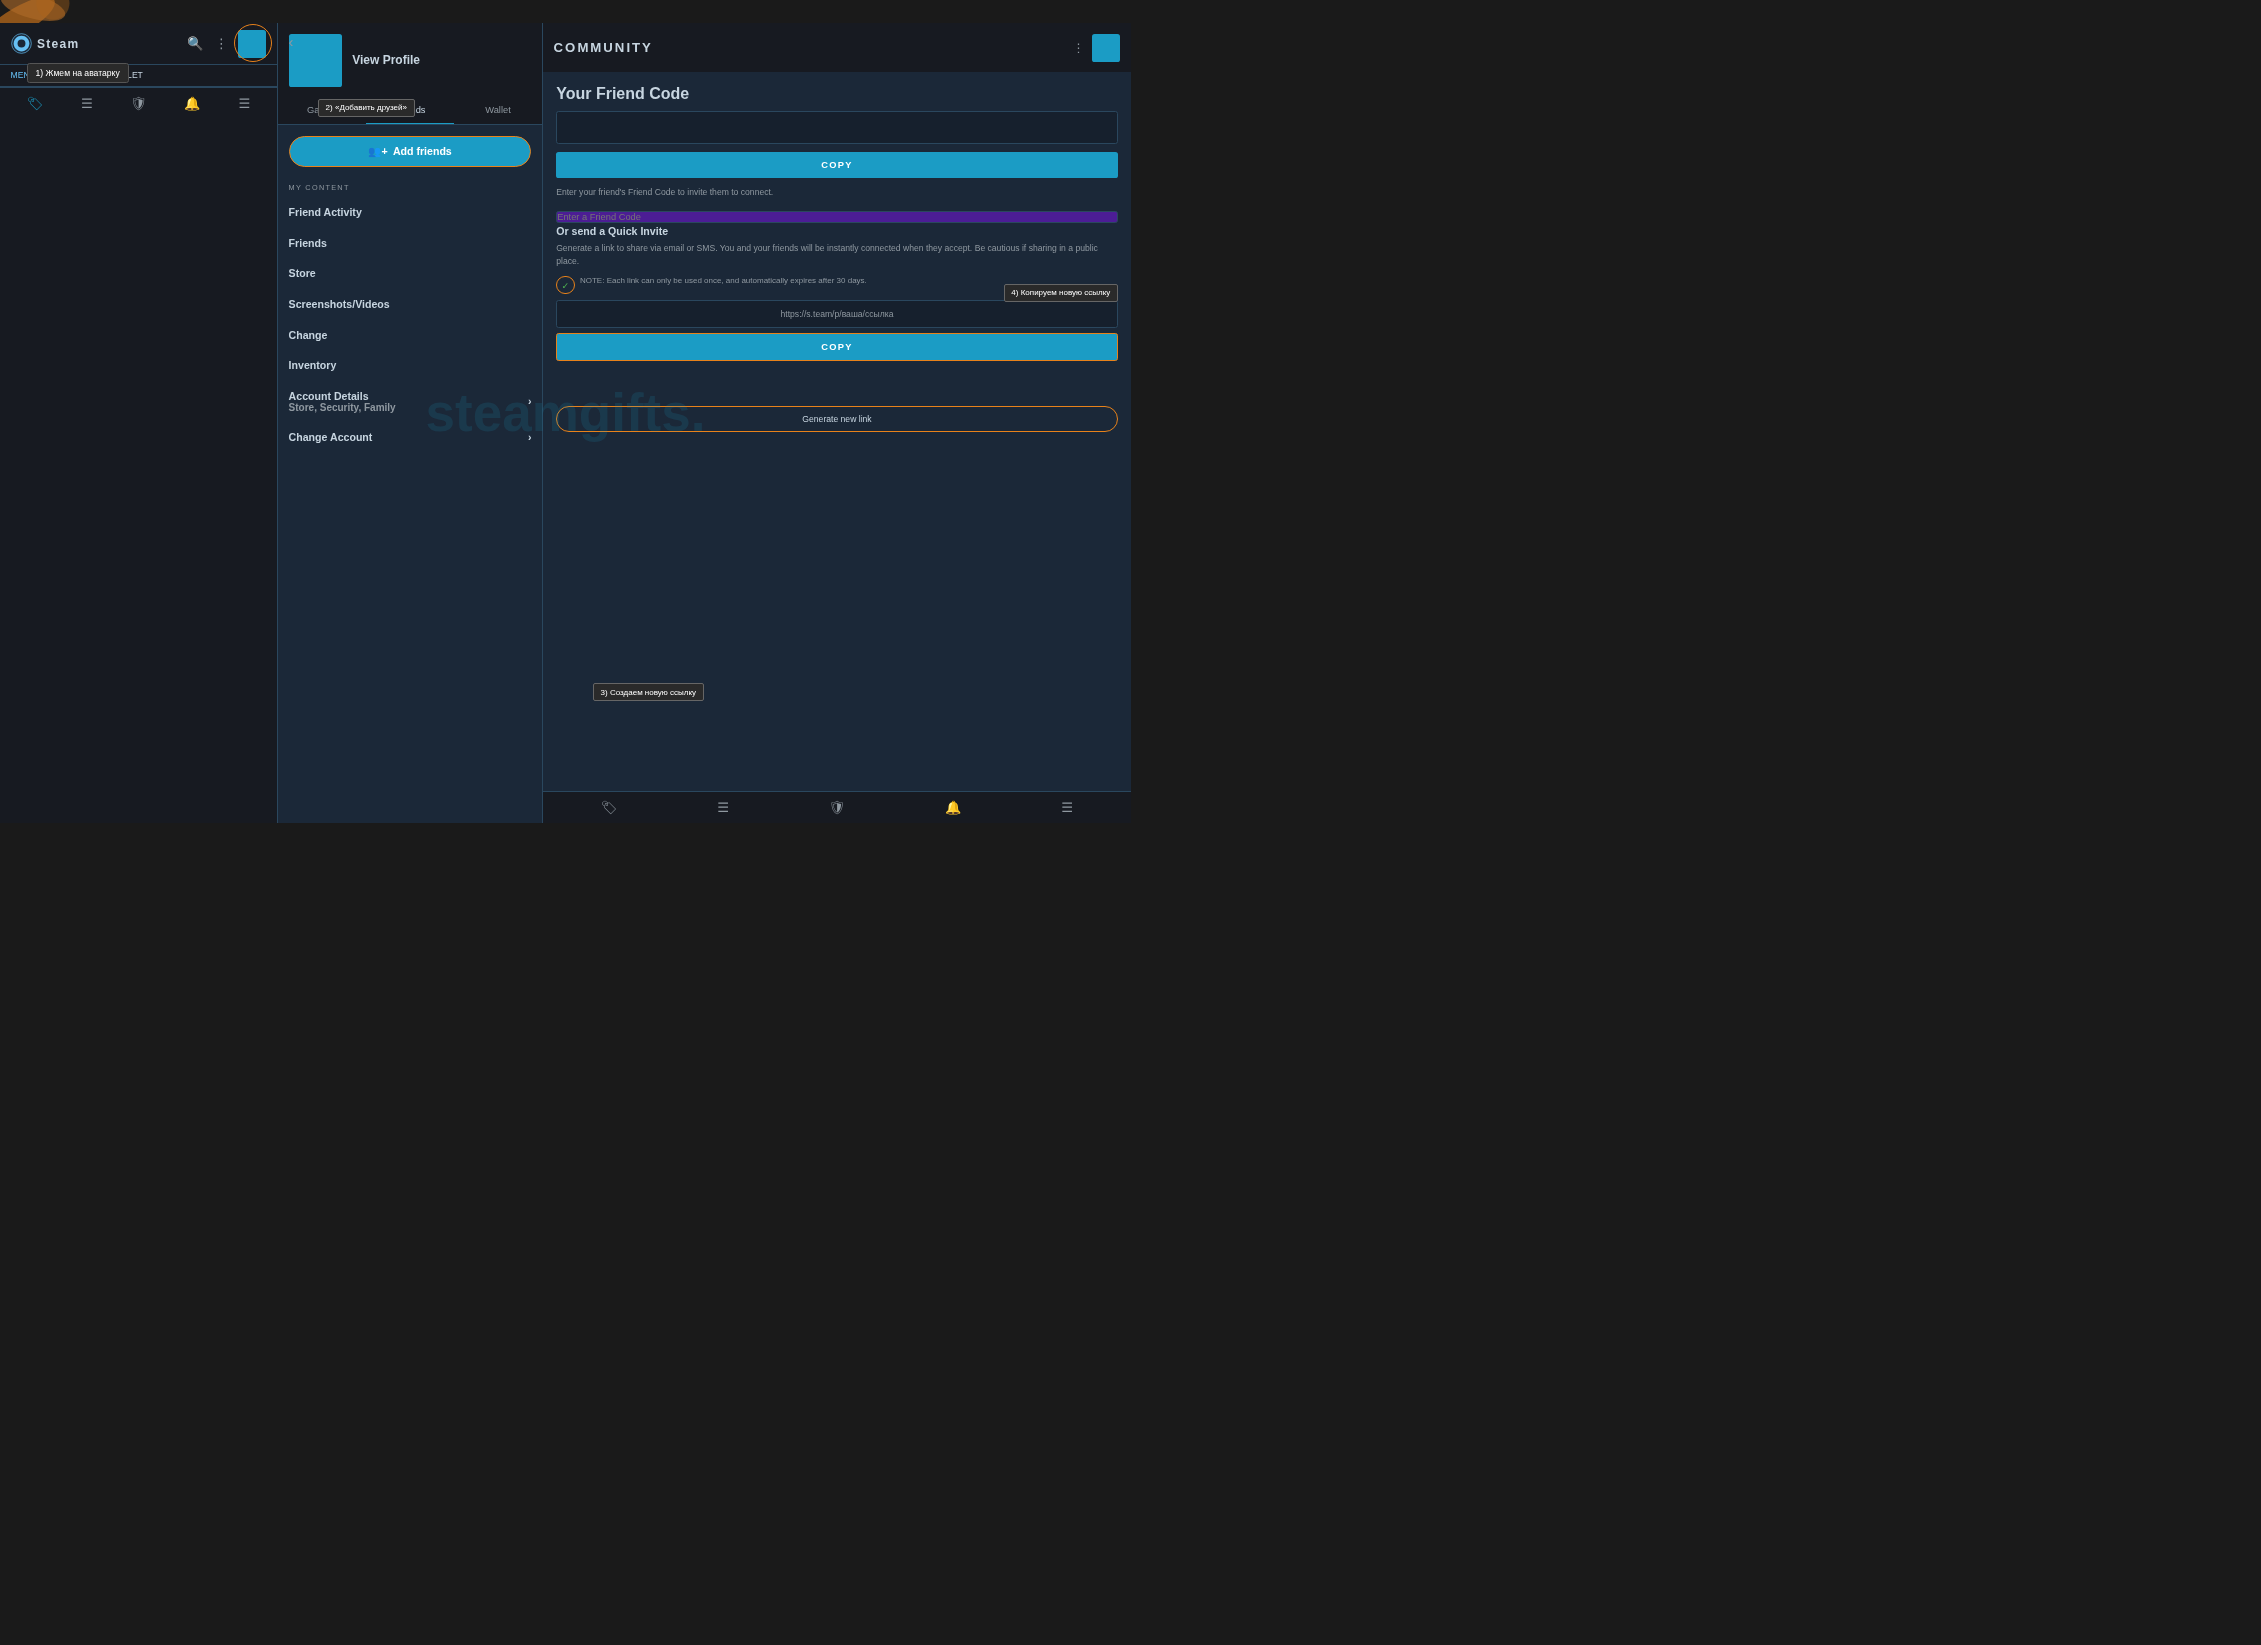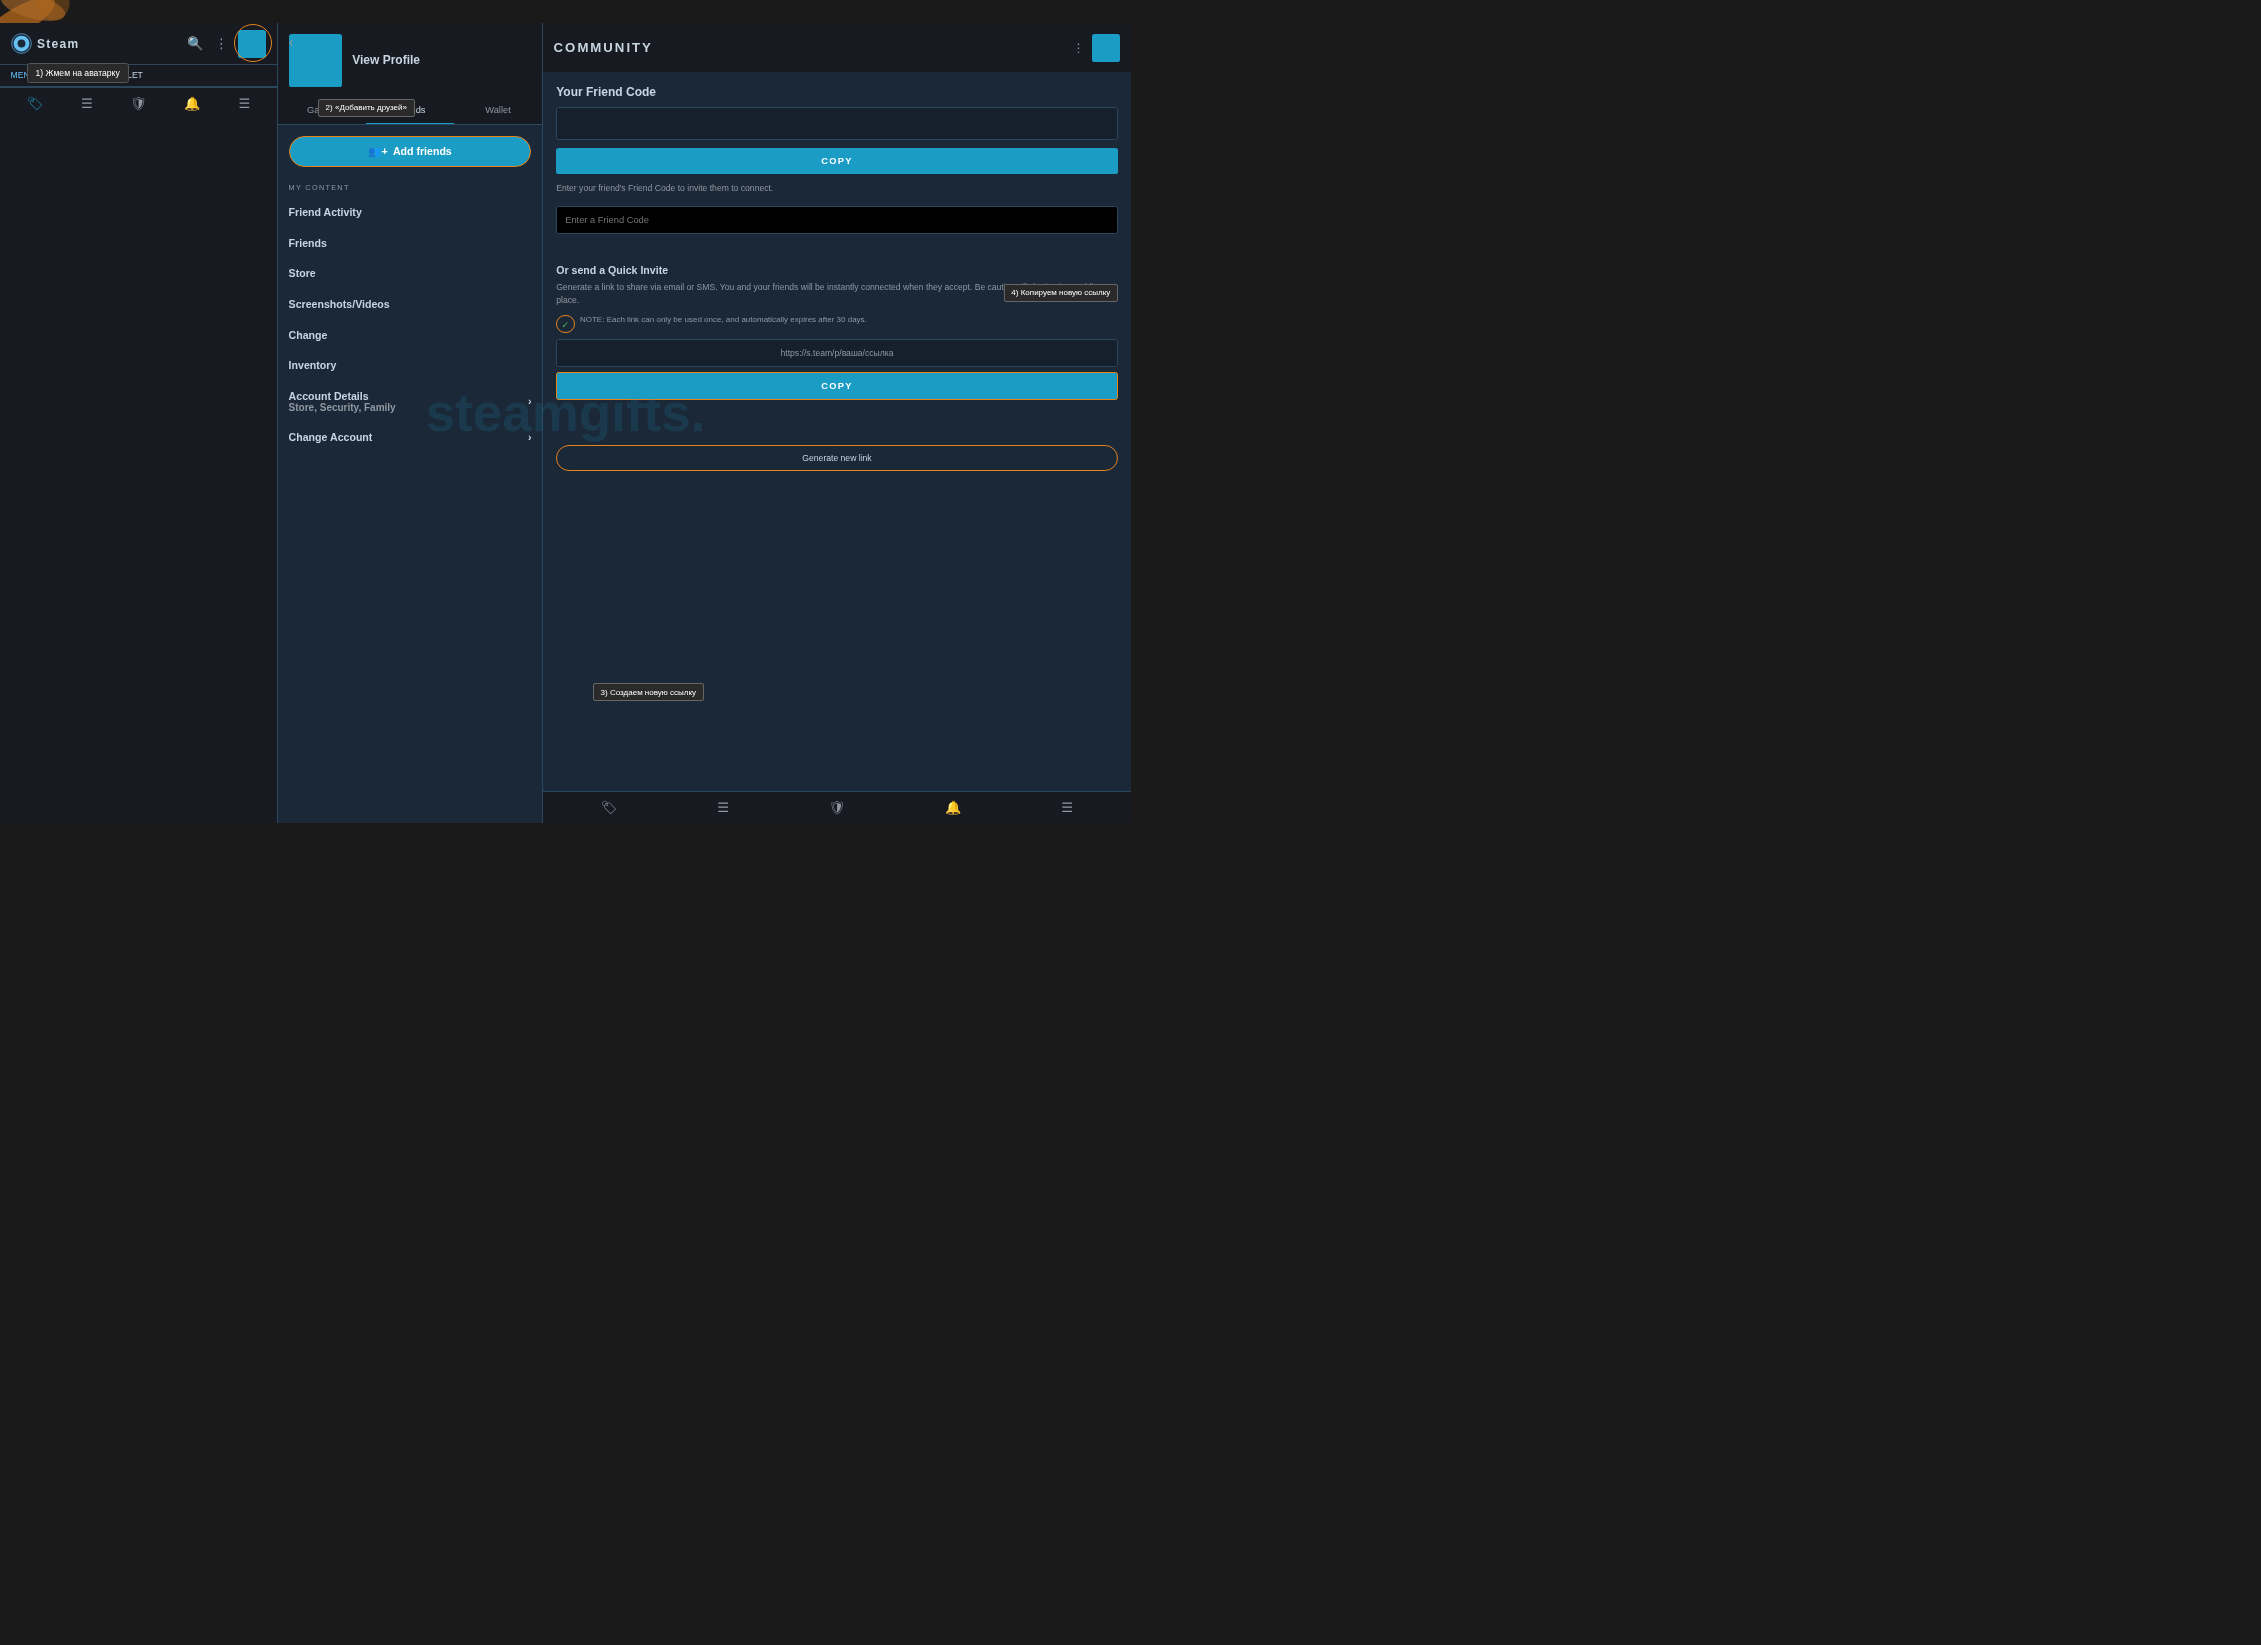--- a/index.html
+++ b/index.html
@@ -334,21 +334,21 @@
       background: #1b9cc5;
       border-radius: 2.6px;
     }
 
     .friend-code-section {
       padding: 13.2px;
     }
 
     .friend-code-title {
       color: #c7d5e0;
-      font-size: 12px;
+      font-size: 16px;
       font-weight: bold;
       margin-bottom: 8px;
     }
 
     .friend-code-display {
       background: #16202d;
       border: 0.7px solid #2a475e;
       border-radius: 2.6px;
       padding: 10.6px;
       min-height: 33px;
@@ -371,27 +371,26 @@
 
     .friend-code-desc {
       color: #8f98a0;
       font-size: 8.6px;
       line-height: 1.5;
       margin-bottom: 10.6px;
     }
 
     .enter-friend-code {
       width: 100%;
-      padding: 8px;
-      background: #000000;
+      background: #4c1d95;
       border: 0.7px solid #2a475e;
       border-radius: 2.6px;
       color: #8f98a0;
       font-size: 9.3px;
-      margin-bottom: 30px;
+      margin-bottom: 2px;
     }
 
     .quick-invite-title {
       color: #c7d5e0;
       font-size: 10.6px;
       font-weight: bold;
       margin-bottom: 5.3px;
     }
 
     .quick-invite-desc {

